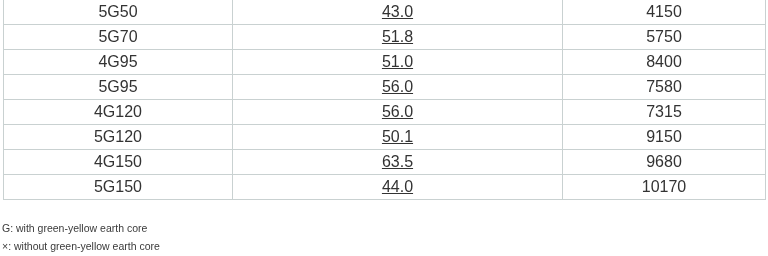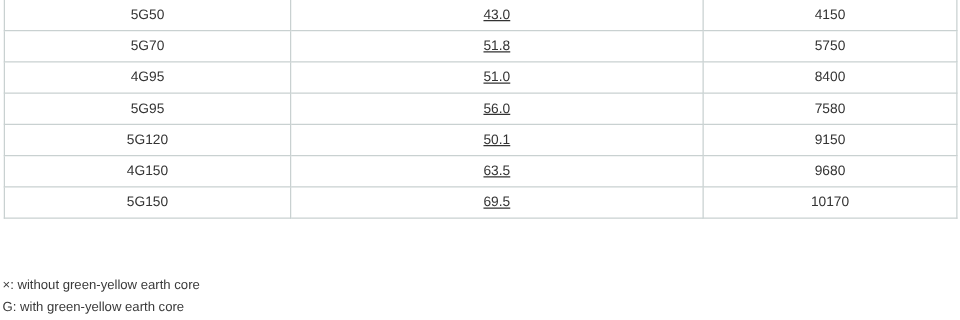--- a/index.html
+++ b/index.html
@@ -29,21 +29,21 @@
     width: 760px;
     border-collapse: collapse;
     table-layout: fixed;
   }
   .spec-table td {
     height: 24px;
     line-height: 24px;
     padding: 0;
     text-align: center;
     vertical-align: middle;
-    font-size: 11px;
+    font-size: 16px;
     color: #333333;
     border-bottom: 1px solid #c9d1d1;
     border-right: 1px solid #c9d1d1;
     background: #ffffff;
     white-space: nowrap;
     overflow: hidden;
   }
   .spec-table td.col-first {
     border-left: 1px solid #c9d1d1;
   }
@@ -90,35 +90,40 @@
           <td class="col-first">4G95</td>
           <td class="col-second">51.0</td>
           <td class="col-third">8400</td>
         </tr>
         <tr>
           <td class="col-first">5G95</td>
           <td class="col-second">56.0</td>
           <td class="col-third">7580</td>
         </tr>
         <tr>
+          <td class="col-first">4G120</td>
+          <td class="col-second">56.0</td>
+          <td class="col-third">7315</td>
+        </tr>
+        <tr>
           <td class="col-first">5G120</td>
           <td class="col-second">50.1</td>
           <td class="col-third">9150</td>
         </tr>
         <tr>
           <td class="col-first">4G150</td>
           <td class="col-second">63.5</td>
           <td class="col-third">9680</td>
         </tr>
         <tr>
           <td class="col-first">5G150</td>
-          <td class="col-second">69.5</td>
+          <td class="col-second">44.0</td>
           <td class="col-third">10170</td>
         </tr>
       </tbody>
   </table>
 
   <div class="footnotes">
+      <div class="footnote-line">G: with green-yellow earth core</div>
       <div class="footnote-line">×: without green-yellow earth core</div>
-      <div class="footnote-line">G: with green-yellow earth core</div>
     </div>
 
 </div>
 
 </body></html>

